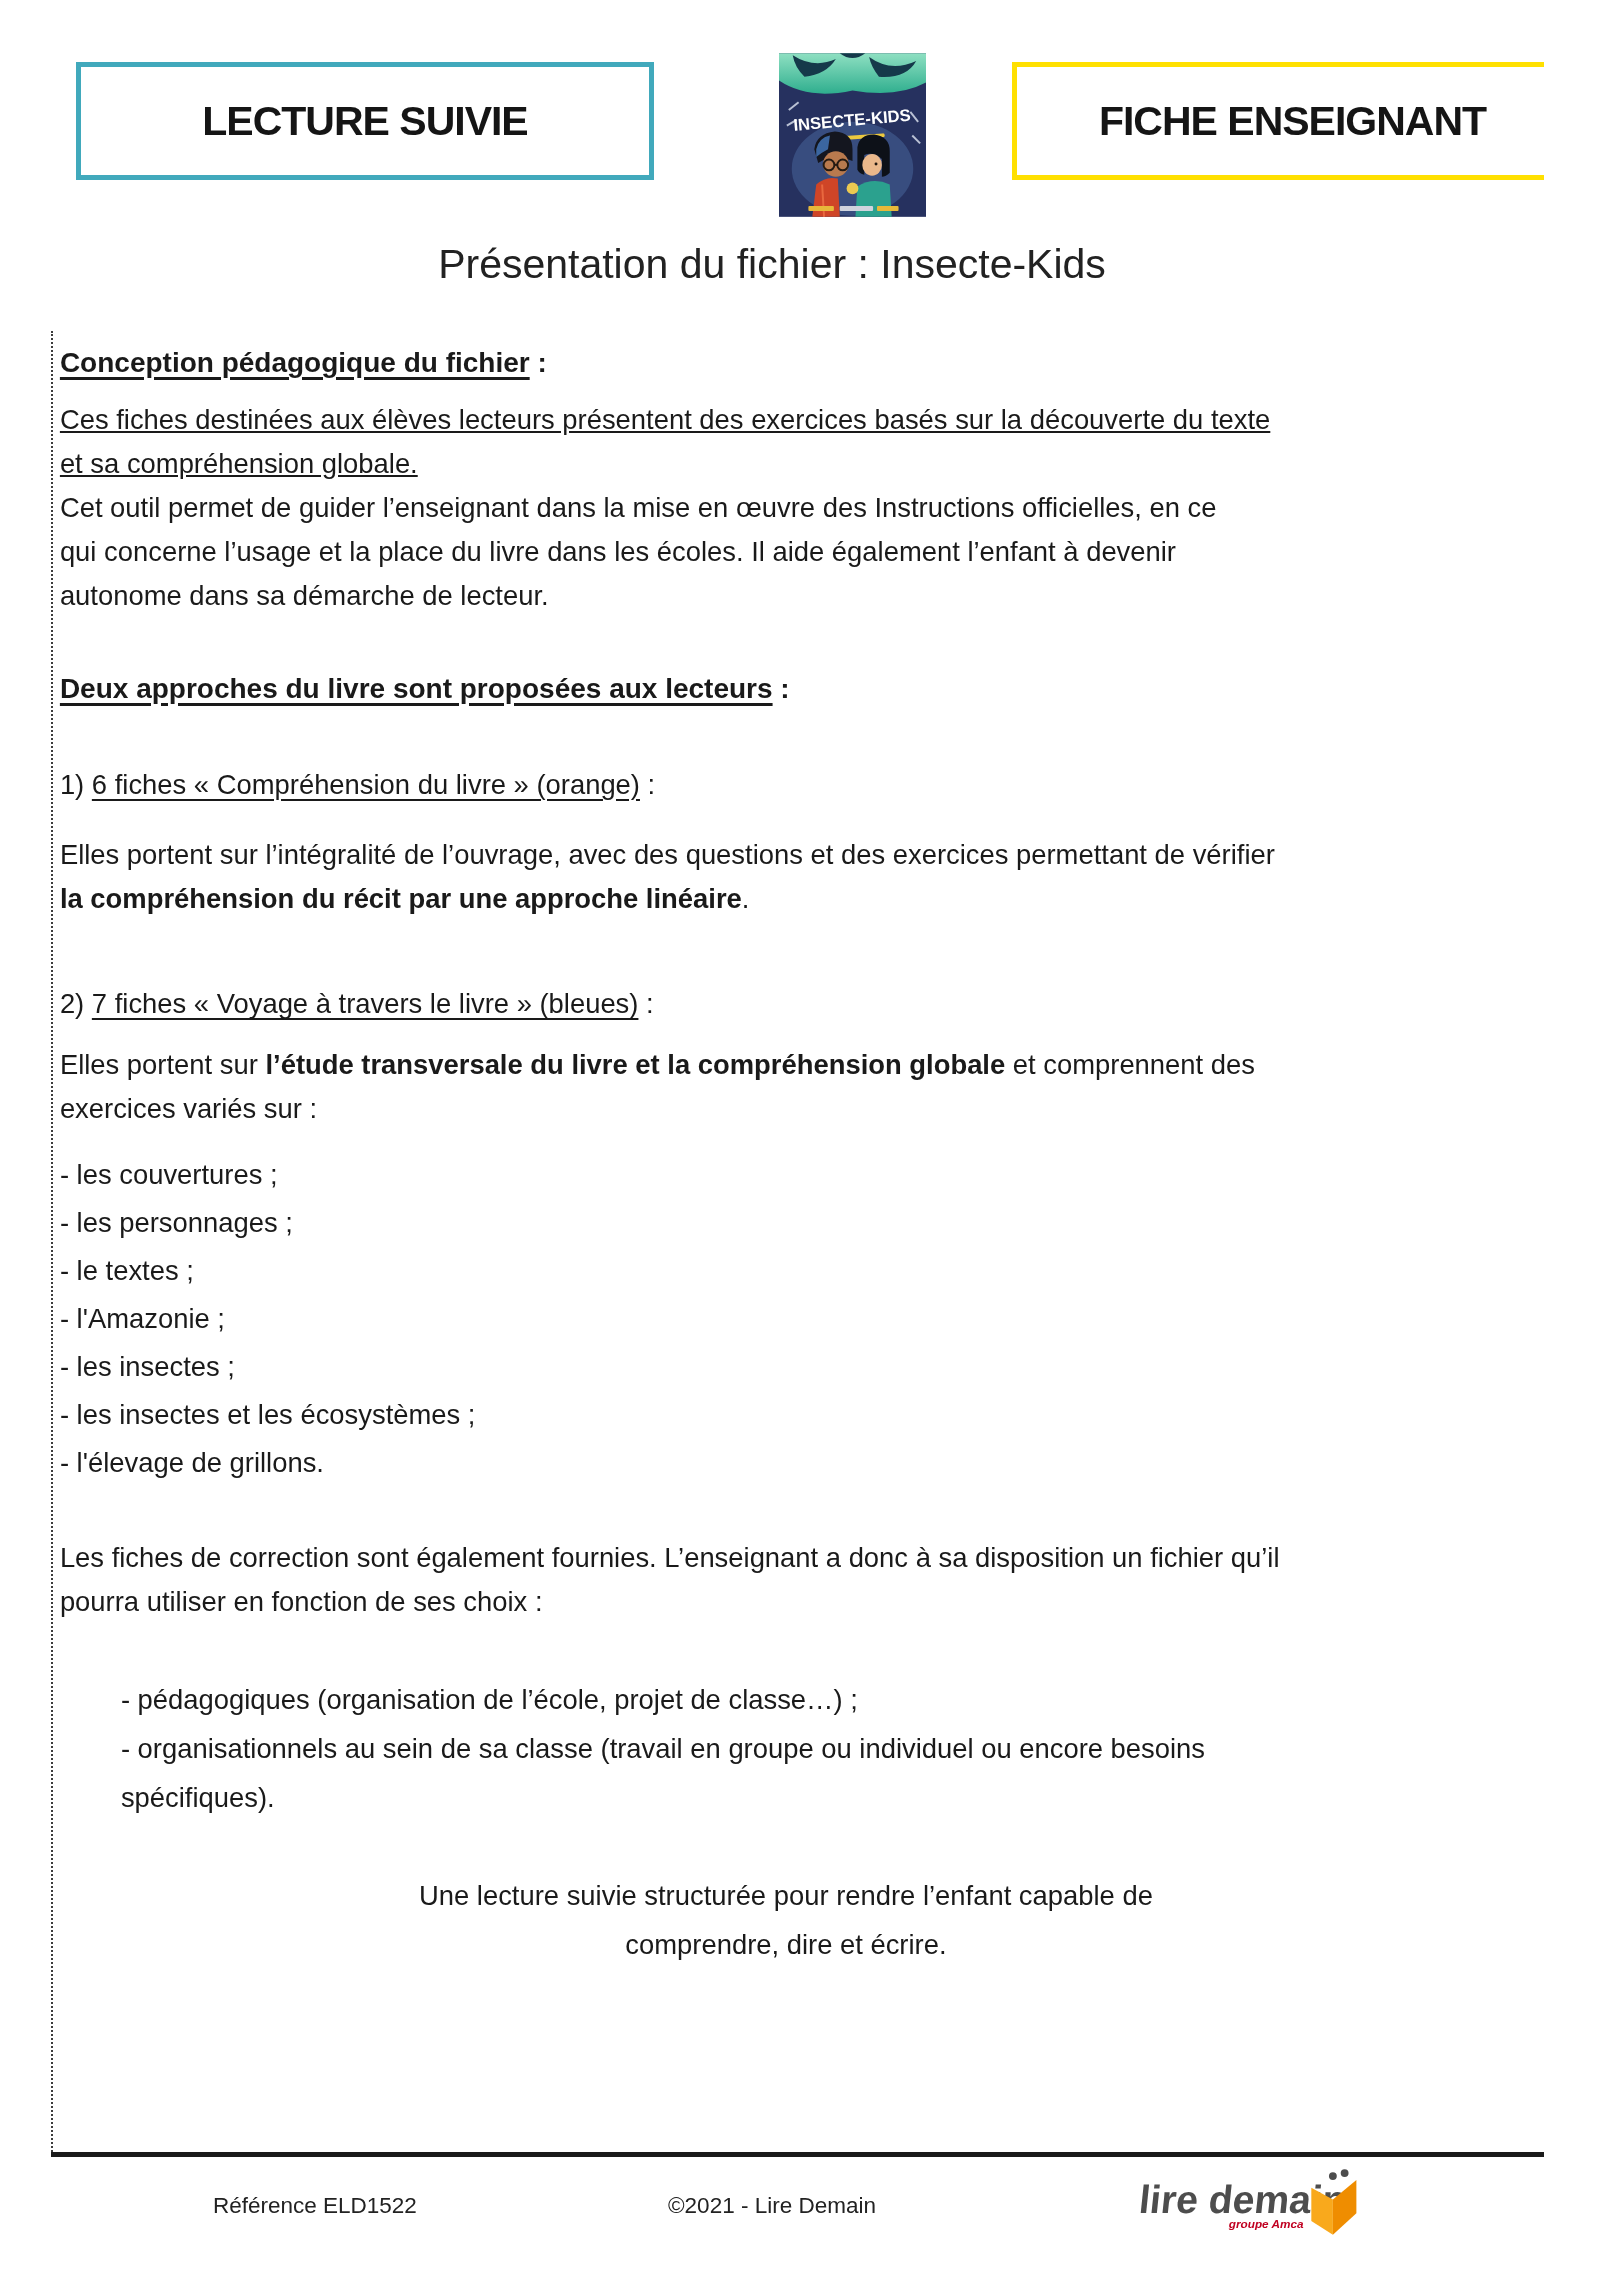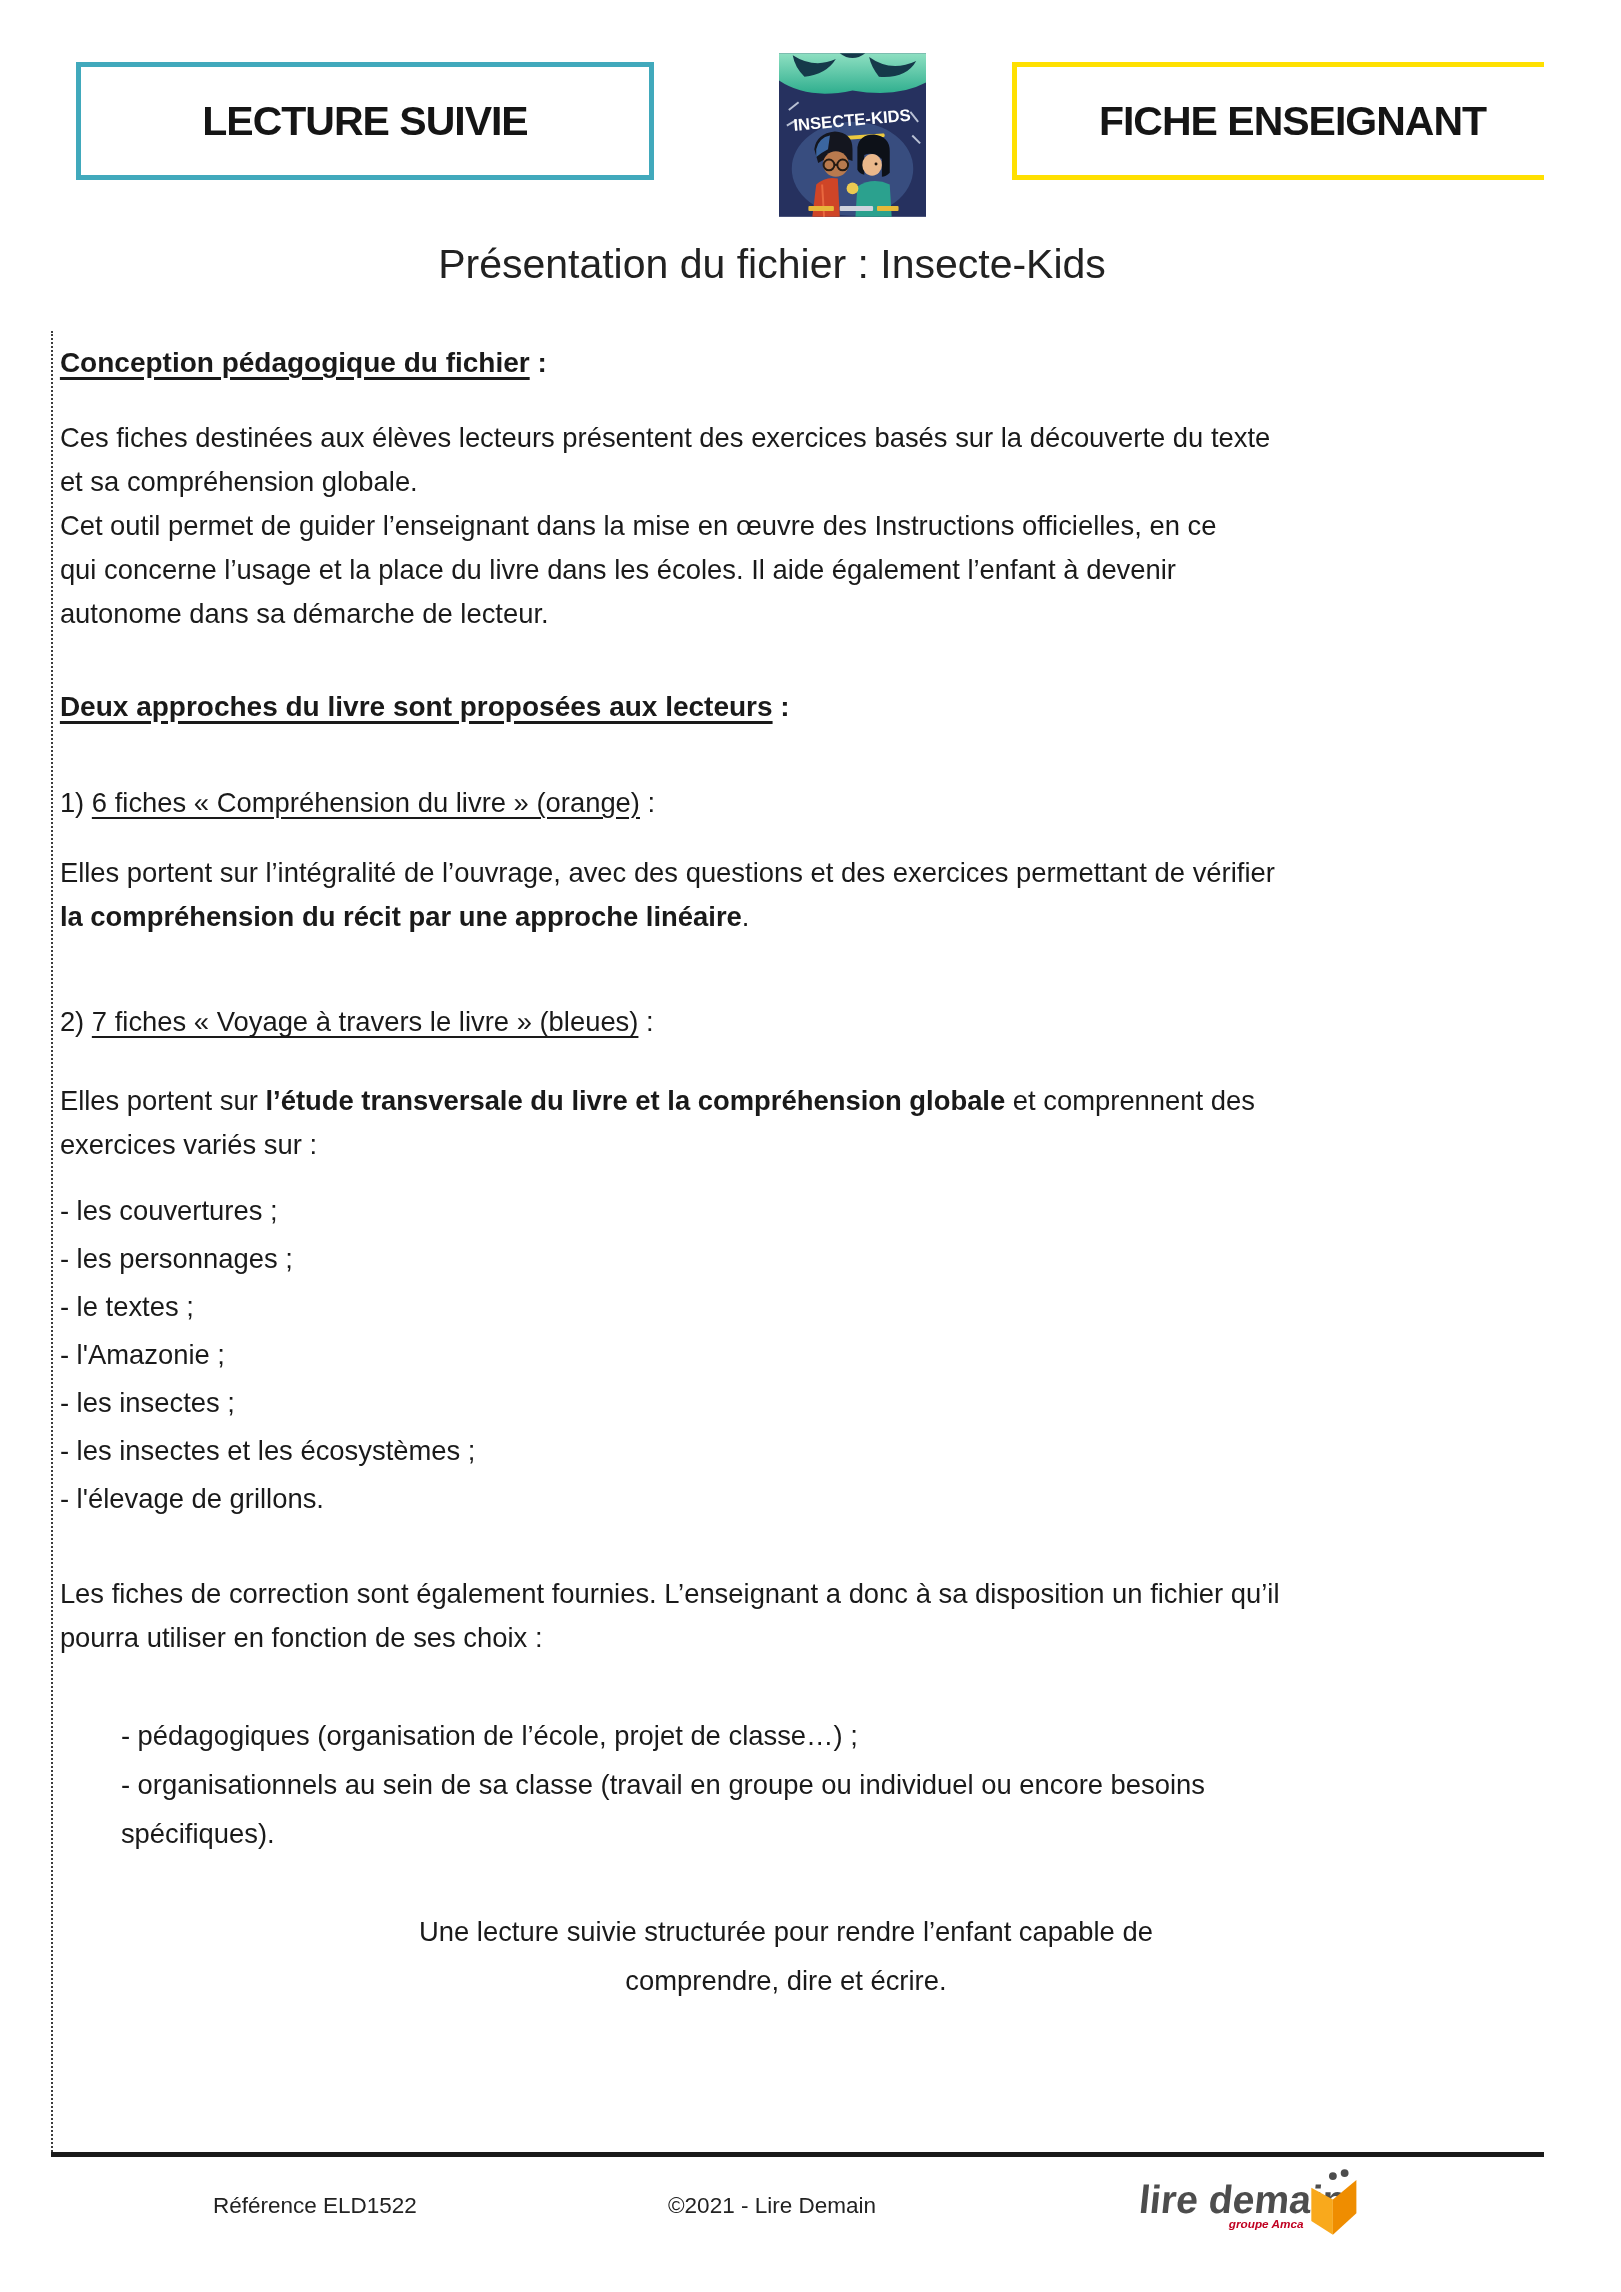--- a/index.html
+++ b/index.html
@@ -29,27 +29,27 @@
     font-size:27.4px; line-height:44px;
   }
   .sec-heading {
     font-size:28px; font-weight:bold; line-height:44px; margin:0;
   }
   .sec-heading .u { text-decoration:underline; text-decoration-thickness:2.9px; text-underline-offset:4.9px; }
   .num-item { margin:0; line-height:44px; }
   .num-item .u { text-decoration:underline; text-decoration-thickness:2px; text-underline-offset:4.9px; }
   .para { margin:0; }
   .m-h1 { margin-top:9.8px; }
-  .m-p1 { margin-top:31px; }
+  .m-p1 { margin-top:13px;text-decoration:underline; }
   .m-h2 { margin-top:49px; }
   .m-i1 { margin-top:52px; }
   .m-p3 { margin-top:26.5px; }
   .m-p4 { margin-top:4.9px; }
   .m-i2 { margin-top:61px; }
-  .m-p5 { margin-top:35px; }
+  .m-p5 { margin-top:17px; }
   .m-list { margin-top:19.6px; }
   .m-p6 { margin-top:49px; }
   .m-choices { margin-top:51px; }
   .m-closing { margin-top:49px; }
   .list { line-height:48px; }
   .choices { line-height:49px; padding-left:61px; }
   .closing { line-height:49px; text-align:center; }
   .b { font-weight:bold; }
   
   .footer-rule { position:absolute; left:51px; top:2152px; width:1519px; height:4.9px; background:#1a1a1a; }

